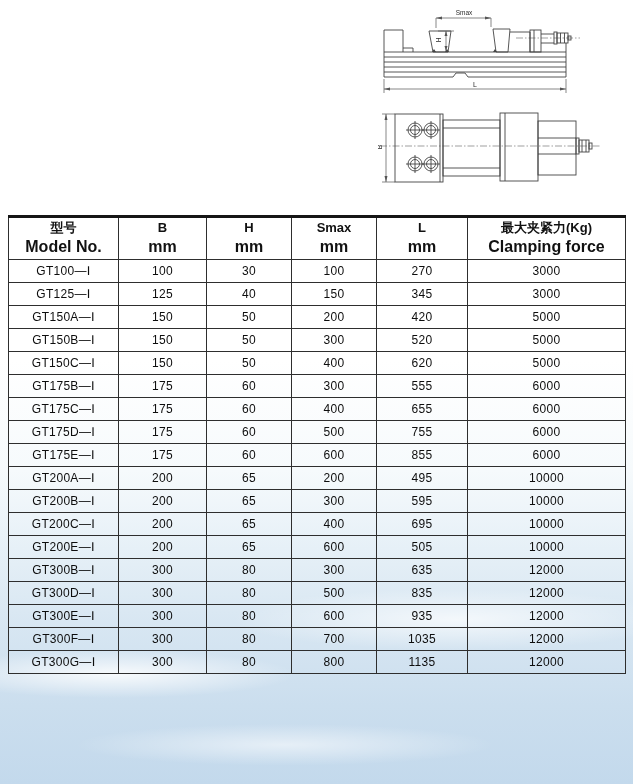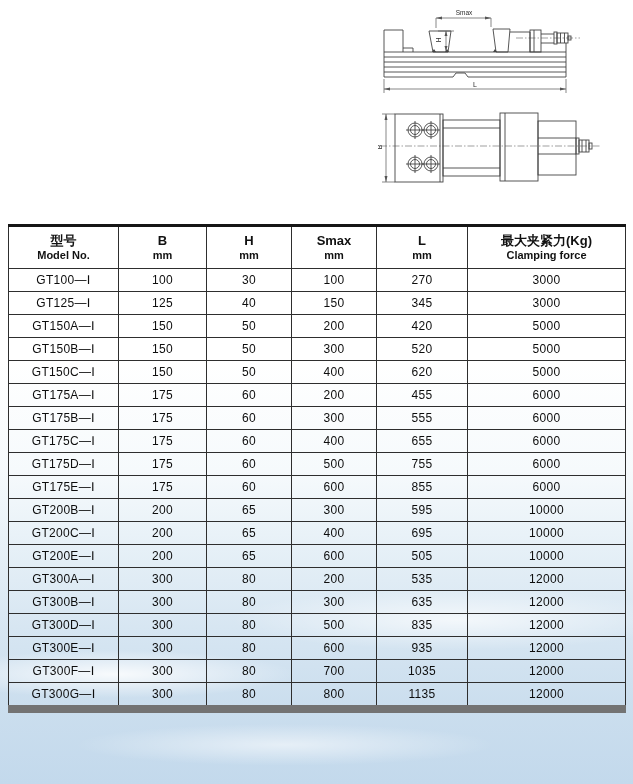--- a/index.html
+++ b/index.html
@@ -16,29 +16,29 @@
   #side-view{top:5px;}
   #top-view{top:106px;}
   svg text{font-family:"Liberation Sans",sans-serif;fill:#2b2b2b;}
   .thin{stroke:#444;stroke-width:0.9;fill:none;}
   .dim{stroke:#555;stroke-width:0.7;fill:none;}
   .cl{stroke:#777;stroke-width:0.7;fill:none;stroke-dasharray:7 2 1.5 2;}
   .arr{fill:#555;stroke:none;}
   .foot{fill:#444;stroke:none;}
 
   table#spec{
-    position:absolute;left:8px;top:224px;width:617px;
+    position:absolute;left:8px;top:215px;width:617px;
     border-collapse:collapse;table-layout:fixed;background:transparent;
-    border-top:3px solid #151515;border-bottom:8px solid #737373;padding-left:10px;
+    border-top:3px solid #151515;border-bottom:1px solid #737373;padding-left:10px;
   }
   #spec th{
     border:1px solid #2e2e2e;height:41px;padding:0;
     font-size:13px;font-weight:bold;color:#111;line-height:1.25;text-align:center;
   }
-  #spec th .sub{font-size:11px;font-weight:bold;display:block;}
+  #spec th .sub{font-size:16px;font-weight:bold;display:block;}
   #spec td{
     border:1px solid #2e2e2e;height:22px;padding:0;
     text-align:center;vertical-align:middle;
     font-size:12px;color:#0d0d0d;letter-spacing:0.3px;
   }
 </style>
 </head>
 <body>
 
 <svg id="side-view" class="drawing" width="250" height="95" viewBox="0 0 250 95">
@@ -242,28 +242,20 @@
       </tr>
       <tr>
         <td>GT150C—Ⅰ</td>
         <td>150</td>
         <td>50</td>
         <td>400</td>
         <td>620</td>
         <td>5000</td>
       </tr>
       <tr>
-        <td>GT175A—Ⅰ</td>
-        <td>175</td>
-        <td>60</td>
-        <td>200</td>
-        <td>455</td>
-        <td>6000</td>
-      </tr>
-      <tr>
         <td>GT175B—Ⅰ</td>
         <td>175</td>
         <td>60</td>
         <td>300</td>
         <td>555</td>
         <td>6000</td>
       </tr>
       <tr>
         <td>GT175C—Ⅰ</td>
         <td>175</td>
@@ -282,20 +274,28 @@
       </tr>
       <tr>
         <td>GT175E—Ⅰ</td>
         <td>175</td>
         <td>60</td>
         <td>600</td>
         <td>855</td>
         <td>6000</td>
       </tr>
       <tr>
+        <td>GT200A—Ⅰ</td>
+        <td>200</td>
+        <td>65</td>
+        <td>200</td>
+        <td>495</td>
+        <td>10000</td>
+      </tr>
+      <tr>
         <td>GT200B—Ⅰ</td>
         <td>200</td>
         <td>65</td>
         <td>300</td>
         <td>595</td>
         <td>10000</td>
       </tr>
       <tr>
         <td>GT200C—Ⅰ</td>
         <td>200</td>
@@ -306,28 +306,20 @@
       </tr>
       <tr>
         <td>GT200E—Ⅰ</td>
         <td>200</td>
         <td>65</td>
         <td>600</td>
         <td>505</td>
         <td>10000</td>
       </tr>
       <tr>
-        <td>GT300A—Ⅰ</td>
-        <td>300</td>
-        <td>80</td>
-        <td>200</td>
-        <td>535</td>
-        <td>12000</td>
-      </tr>
-      <tr>
         <td>GT300B—Ⅰ</td>
         <td>300</td>
         <td>80</td>
         <td>300</td>
         <td>635</td>
         <td>12000</td>
       </tr>
       <tr>
         <td>GT300D—Ⅰ</td>
         <td>300</td>

